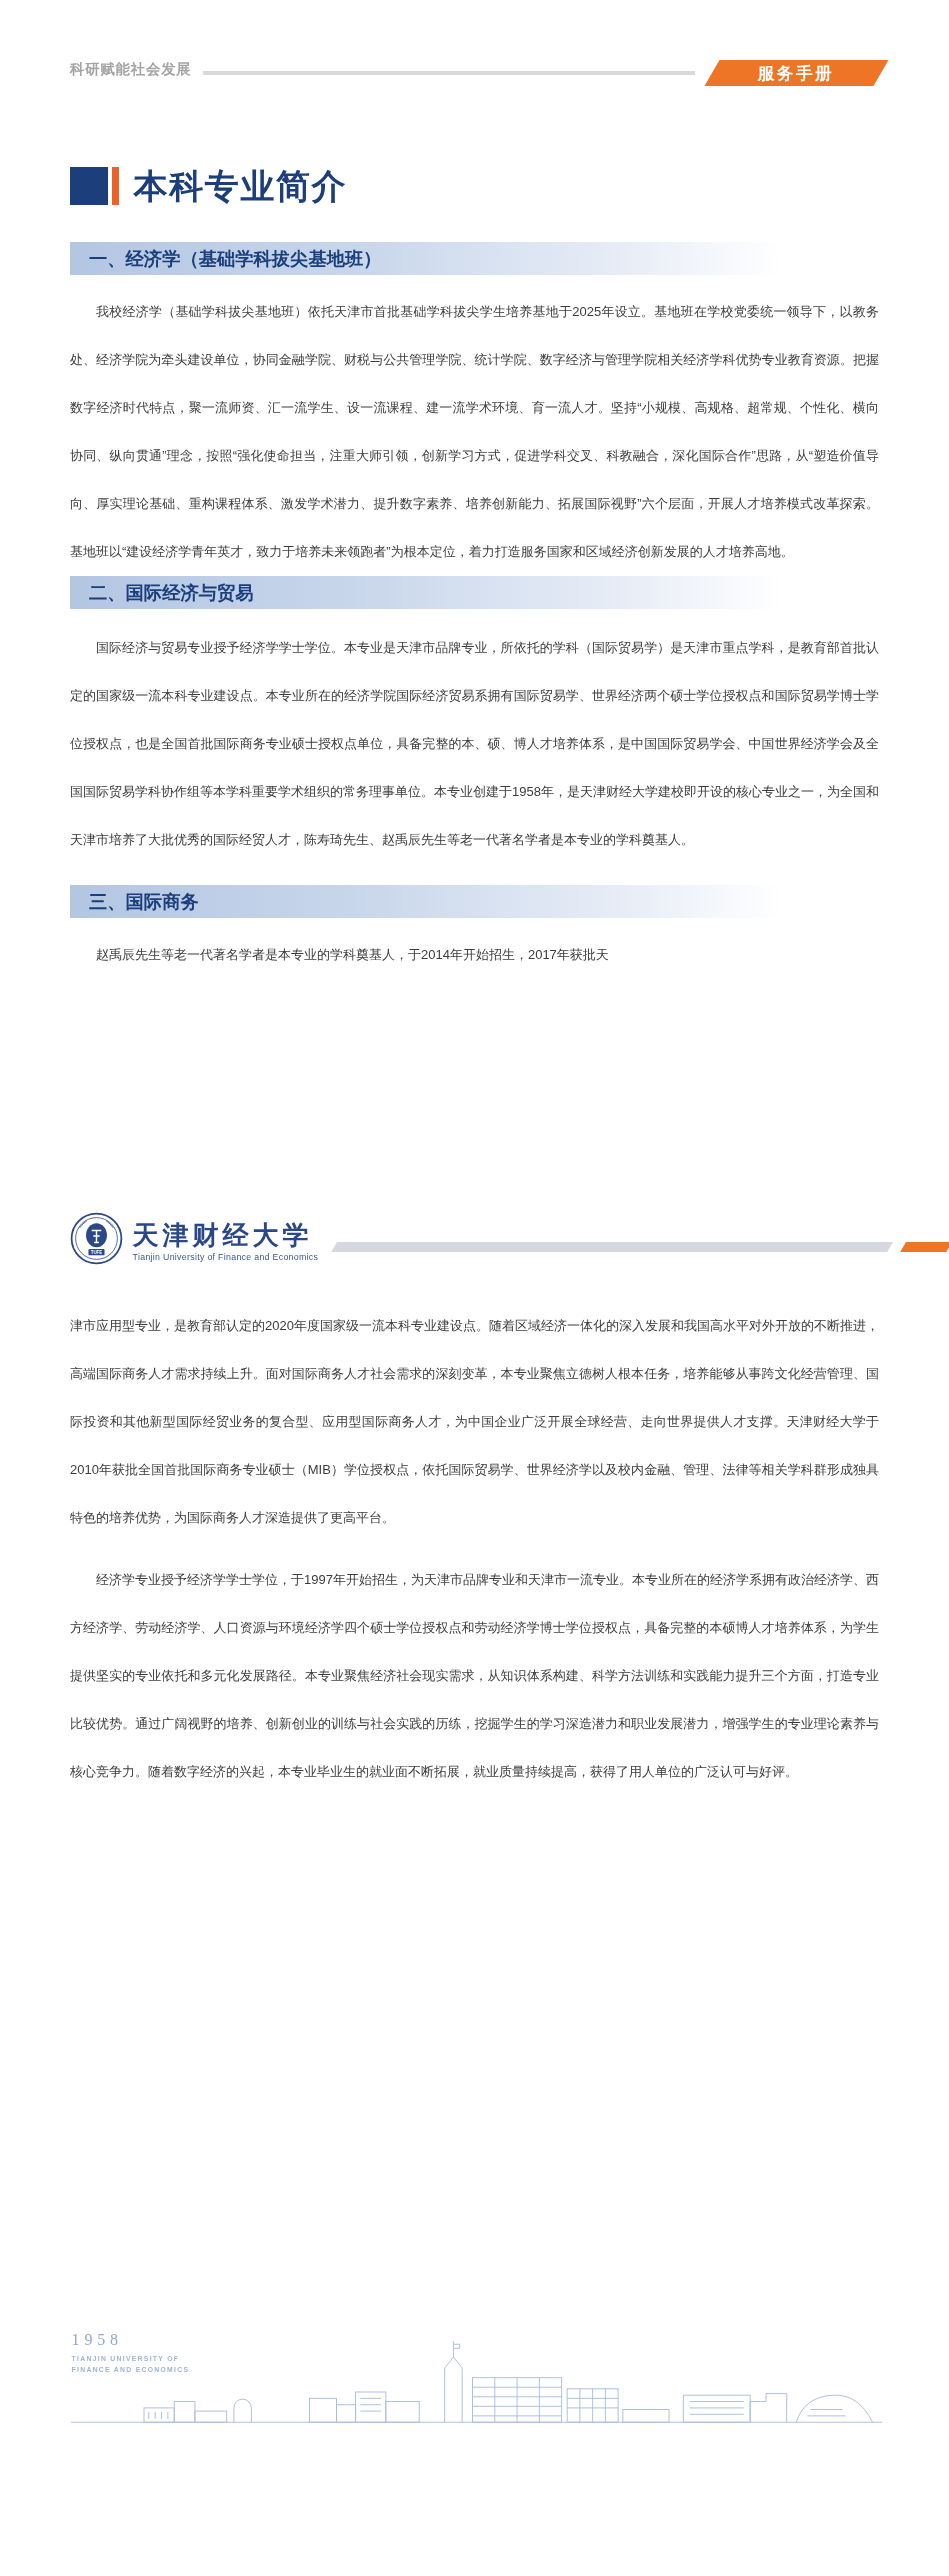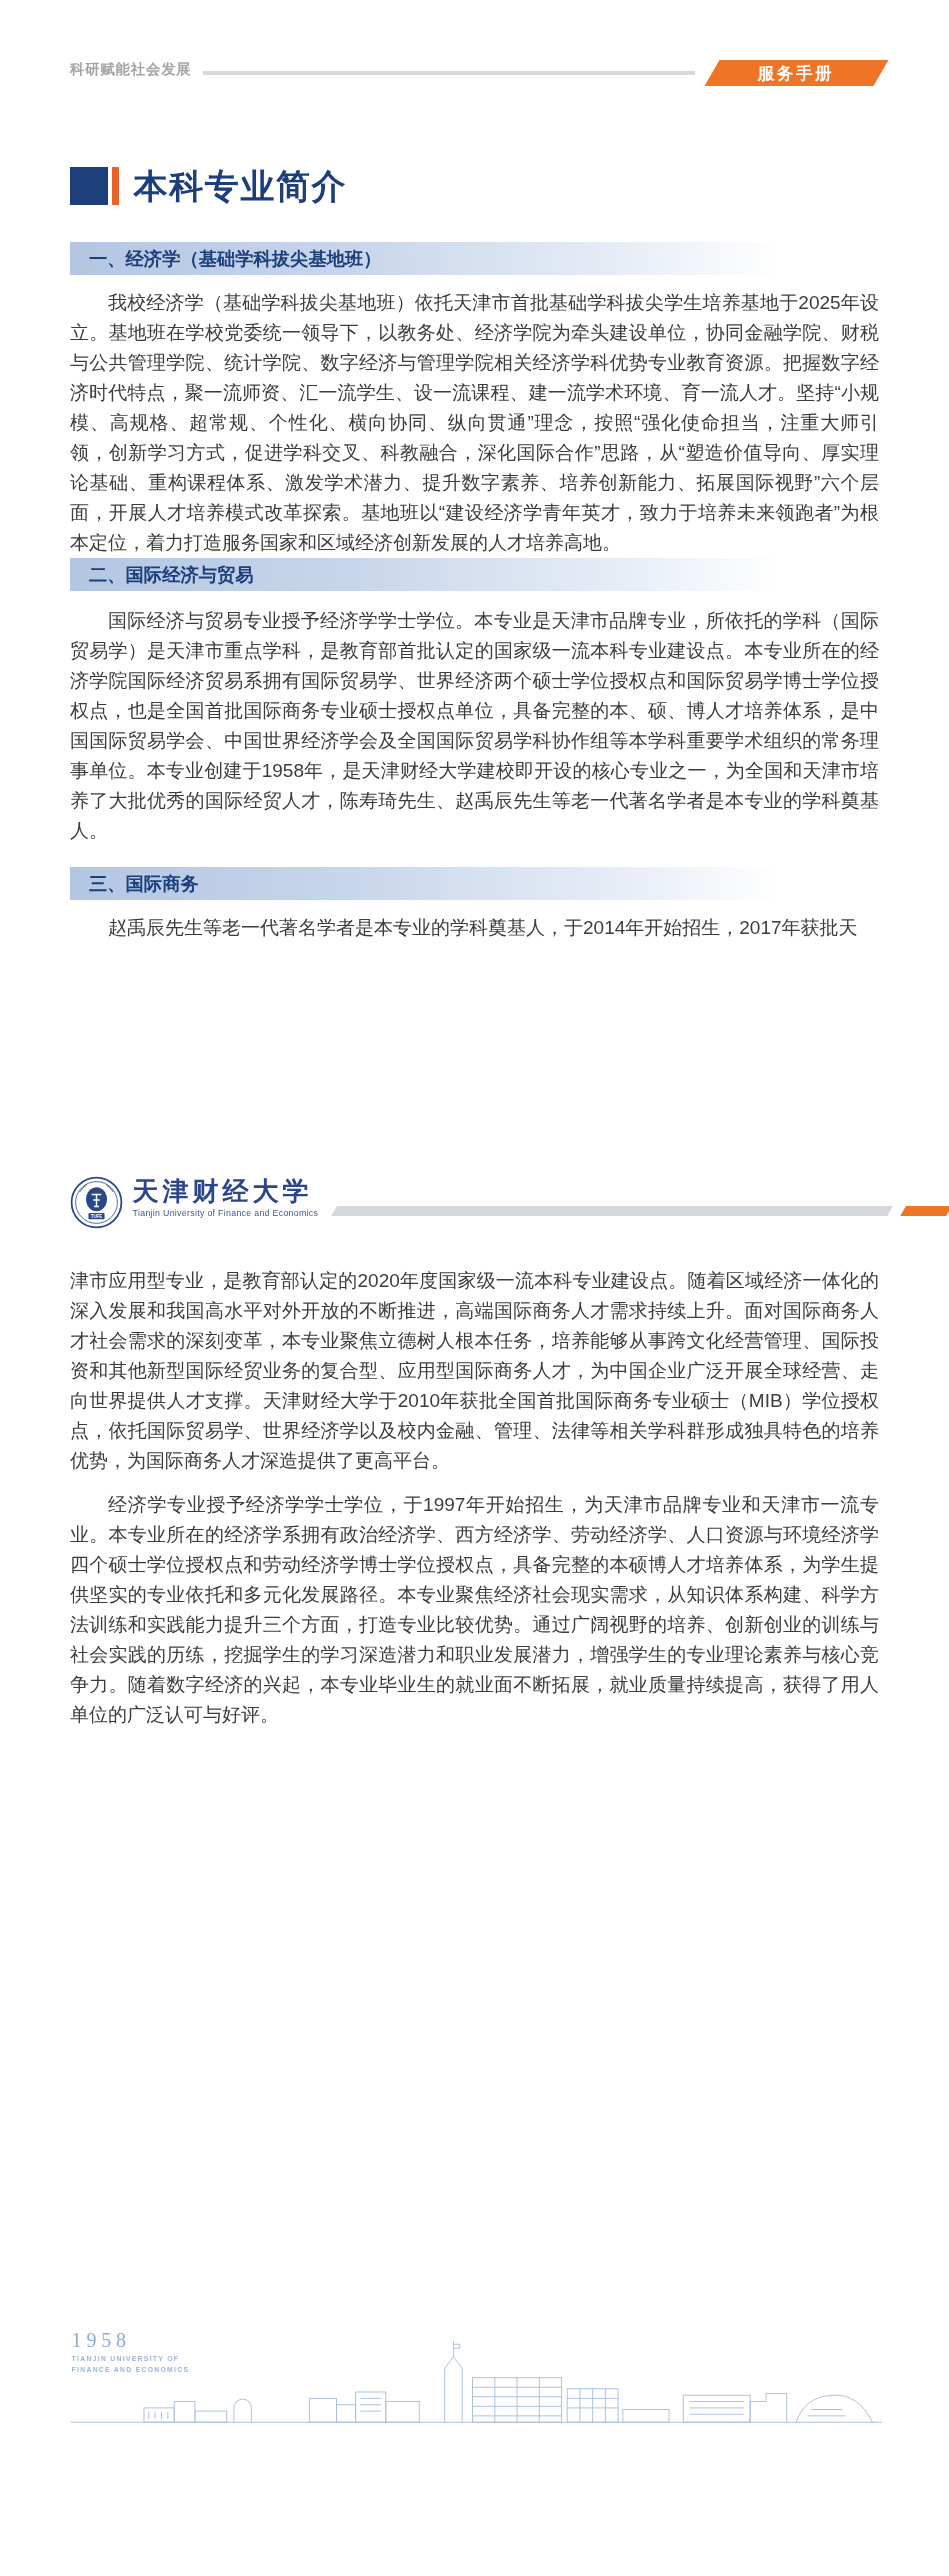--- a/index.html
+++ b/index.html
@@ -22,46 +22,46 @@
   .title-row{position:absolute;top:167px;left:70px;display:flex;align-items:center;}
   .t-square{width:38px;height:38px;background:#1c3e7b;display:block;}
   .t-bar{width:7.2px;height:38px;background:#e8632c;display:block;margin-left:4px;}
   .title-row h1{margin:0 0 0 14.4px;font-size:34px;font-weight:bold;color:#1c3e7b;
     letter-spacing:1.6px;line-height:38px;}
   
   .content{position:absolute;top:242px;left:70px;width:809px;}
   .sec-head{height:33px;line-height:33px;padding-left:19px;box-sizing:border-box;
     font-size:18.3px;font-weight:bold;color:#1b3e7c;
     background:linear-gradient(90deg,#b3c6e2 0%,#c8d6eb 35%,#e9eef7 70%,rgba(255,255,255,0) 88%);}
-  .body{font-size:19px;line-height:30px;color:#3c3c3c;text-align:justify;margin:0;}
+  .body{font-size:13px;line-height:48px;color:#3c3c3c;text-align:justify;margin:0;}
   .indent{text-indent:2em;}
   .mt-p1{margin-top:12.8px;}
   .mt-sec2{}
   .mt-p2{margin-top:15px;}
   .mt-sec3{margin-top:21.5px;}
   .mt-p3{margin-top:12.8px;}
   .mt-logo{margin-top:233px;}
   .mt-p3b{margin-top:37px;}
   .mt-sec4{margin-top:36px;}
   .mt-p4{margin-top:14.4px;}
   
   .logo-row{display:flex;align-items:flex-start;height:53px;margin-right:-70px;}
-  .logo-names{margin-left:9.6px;}
+  .logo-names{margin-left:9.6px;margin-top:8px;}
   .logo-cn{font-size:26px;font-weight:bold;color:#2b4788;letter-spacing:4px;
     line-height:30px;white-space:nowrap;}
   .logo-en{font-size:8.8px;color:#3b5894;letter-spacing:0.3px;margin-top:1.6px;white-space:nowrap;}
   .bar-gray{flex:1;height:10.4px;background:#d5d8df;margin:30px 12.8px 0 16px;
     transform:skewX(-30deg);}
   .bar-orange{width:46px;height:10.4px;background:#ee7426;margin-top:30px;
     transform:skewX(-30deg);}
   
   .footer{position:absolute;top:2322px;left:70px;width:813px;height:105px;}
   .footer svg{position:absolute;left:0;top:0;}
   .year-block{position:absolute;left:1.6px;top:6.4px;}
-  .year{font-family:"Liberation Serif","DejaVu Serif",serif;font-size:20px;
+  .year{font-family:"Liberation Serif","DejaVu Serif",serif;font-size:16px;
     color:#8ea9d2;letter-spacing:4.8px;line-height:24px;}
   .caption{font-size:6.8px;font-weight:bold;color:#9db4d6;letter-spacing:1.3px;
     margin-top:2.4px;line-height:8.8px;}
 </style>
 </head>
 <body>
 
 <div class="page">
 
   <div class="header">

